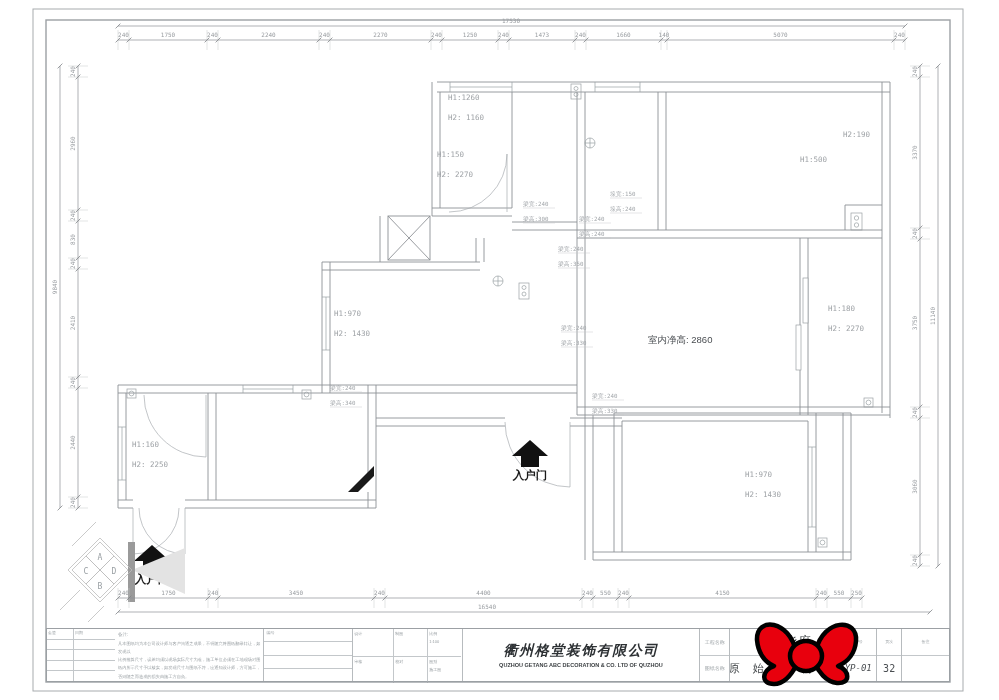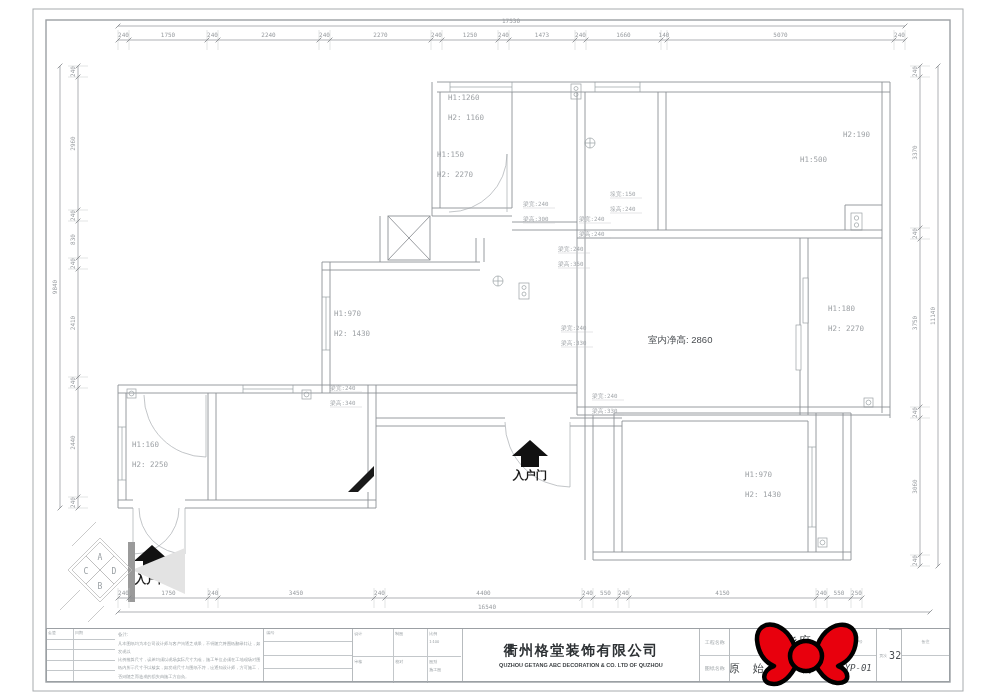--- a/index.html
+++ b/index.html
@@ -24,35 +24,35 @@
   .serial-col .cell{flex:1;border-top:1px solid #c3c7ca;font-size:4px;padding:1px 2px 0;color:#9aa0a4;}
   .serial-col .cell:first-child{border-top:none;}
   .mid-table{width:110px;display:flex;flex-wrap:wrap;}
   .mc{width:40px;height:27px;border-left:1px solid #c3c7ca;border-top:1px solid #c3c7ca;
       font-size:4px;padding:2px 1px 0;color:#9aa0a4;overflow:hidden;}
   .mc:nth-child(3n+1){border-left:none;}
   .mc:nth-child(-n+3){border-top:none;}
   .mc.w2{width:34px;}
   .mc .mv{display:block;font-size:4px;margin-top:3px;}
   .company{width:238px;display:flex;flex-direction:column;align-items:center;justify-content:center;color:#2d3134;}
-  .company .cn{font-size:14px;font-weight:bold;letter-spacing:1.5px;white-space:nowrap;}
+  .company .cn{font-size:14px;font-weight:bold;letter-spacing:1.5px;white-space:nowrap;font-style:italic;}
   .company .en{font-size:6px;font-weight:bold;margin-top:2px;white-space:nowrap;transform:scale(.92);color:#3c4043;}
   .rlabels{width:30px;display:flex;flex-direction:column;}
   .rlabels .cell,.rvals .cell,.rno .cell,.rpage .cell,.rextra .cell{
       flex:1;border-top:1px solid #c3c7ca;display:flex;align-items:center;justify-content:center;overflow:hidden;}
   .rlabels .cell:first-child,.rvals .cell:first-child,.rno .cell:first-child,
   .rpage .cell:first-child,.rextra .cell:first-child{border-top:none;}
   .rlabels .cell{font-size:5px;color:#9aa0a4;}
   .rvals{width:110px;display:flex;flex-direction:column;color:#3c4043;}
   .rvals .proj{font-size:12px;letter-spacing:2px;white-space:nowrap;}
   .rvals .dwg{font-size:11px;letter-spacing:5px;white-space:nowrap;}
   .rno{width:37px;display:flex;flex-direction:column;color:#4a4e52;font-style:italic;}
   .rno .hd,.rpage .hd,.rextra .hd{font-size:4px;color:#9aa0a4;}
   .rno .v{font-size:9px;font-family:"DejaVu Sans Mono",monospace;}
-  .rpage{width:25px;display:flex;flex-direction:row;color:#4a4e52;}
+  .rpage{width:25px;display:flex;flex-direction:column;color:#4a4e52;}
   .rpage .v{font-size:10px;font-family:"DejaVu Sans Mono",monospace;}
   .rextra{width:48px;display:flex;flex-direction:column;}
 </style>
 </head>
 <body>
 
 <div class="stage">
 
   <div class="tb">
     <div class="col sign-table">

